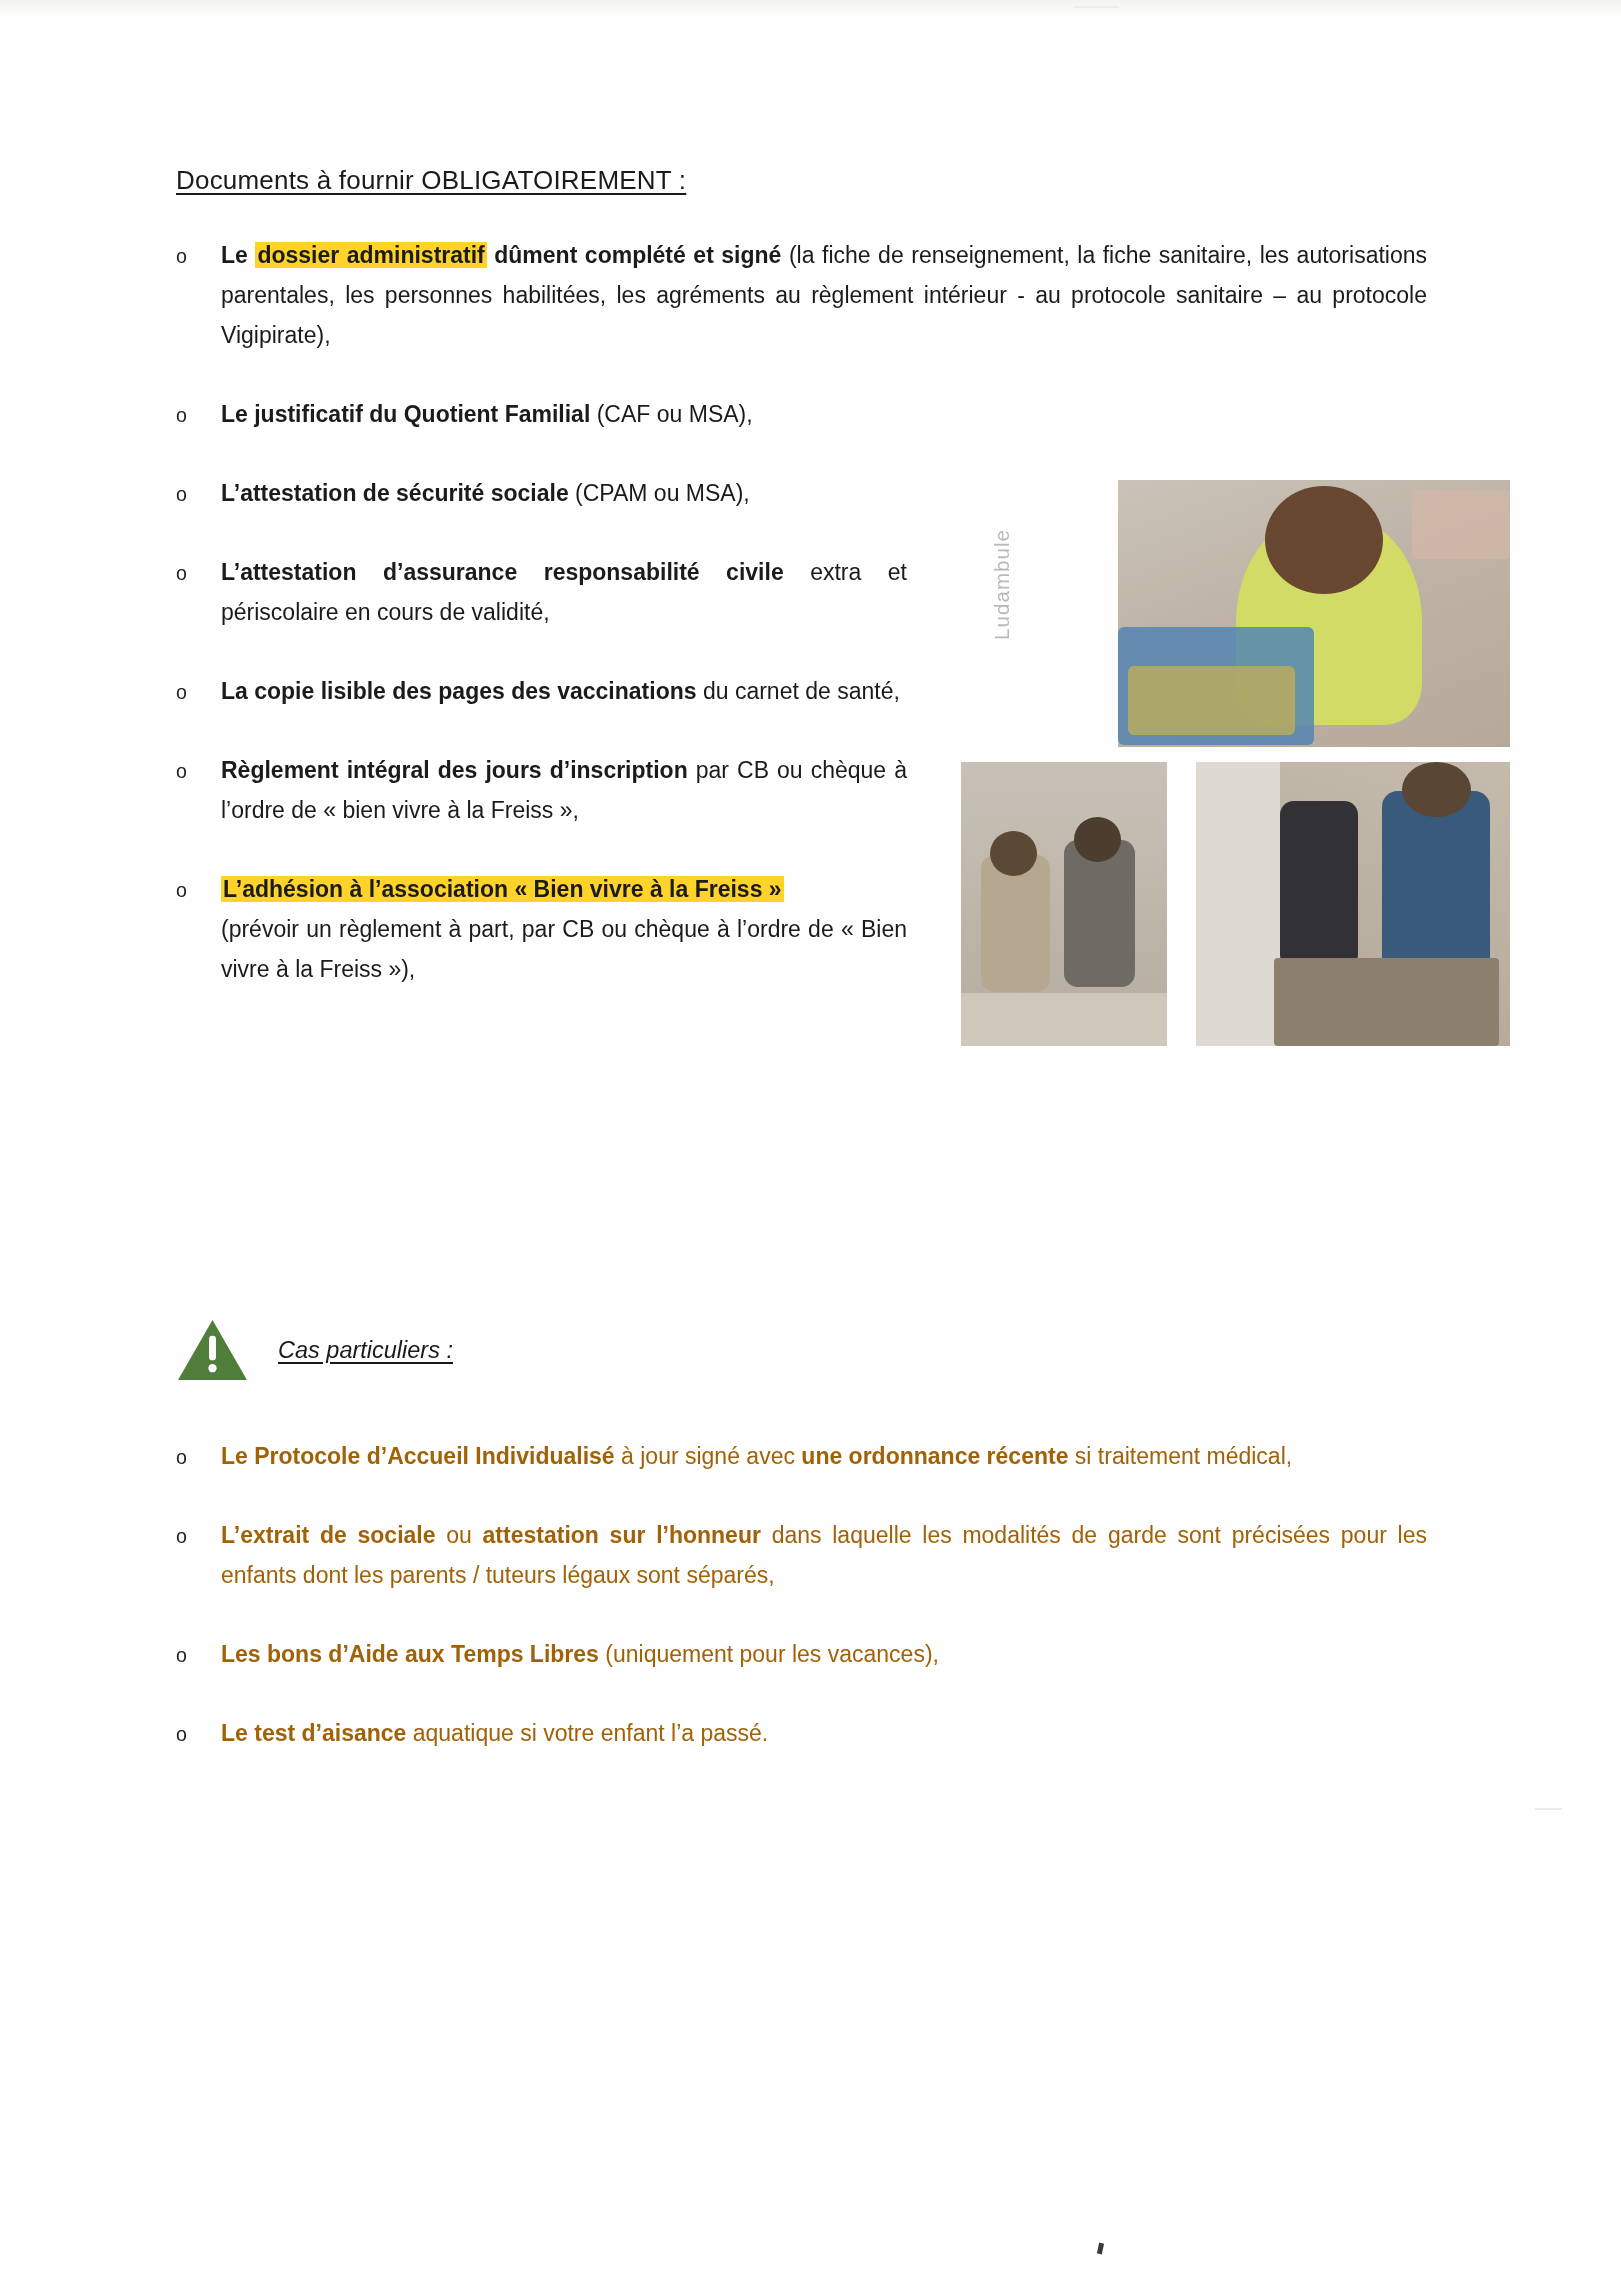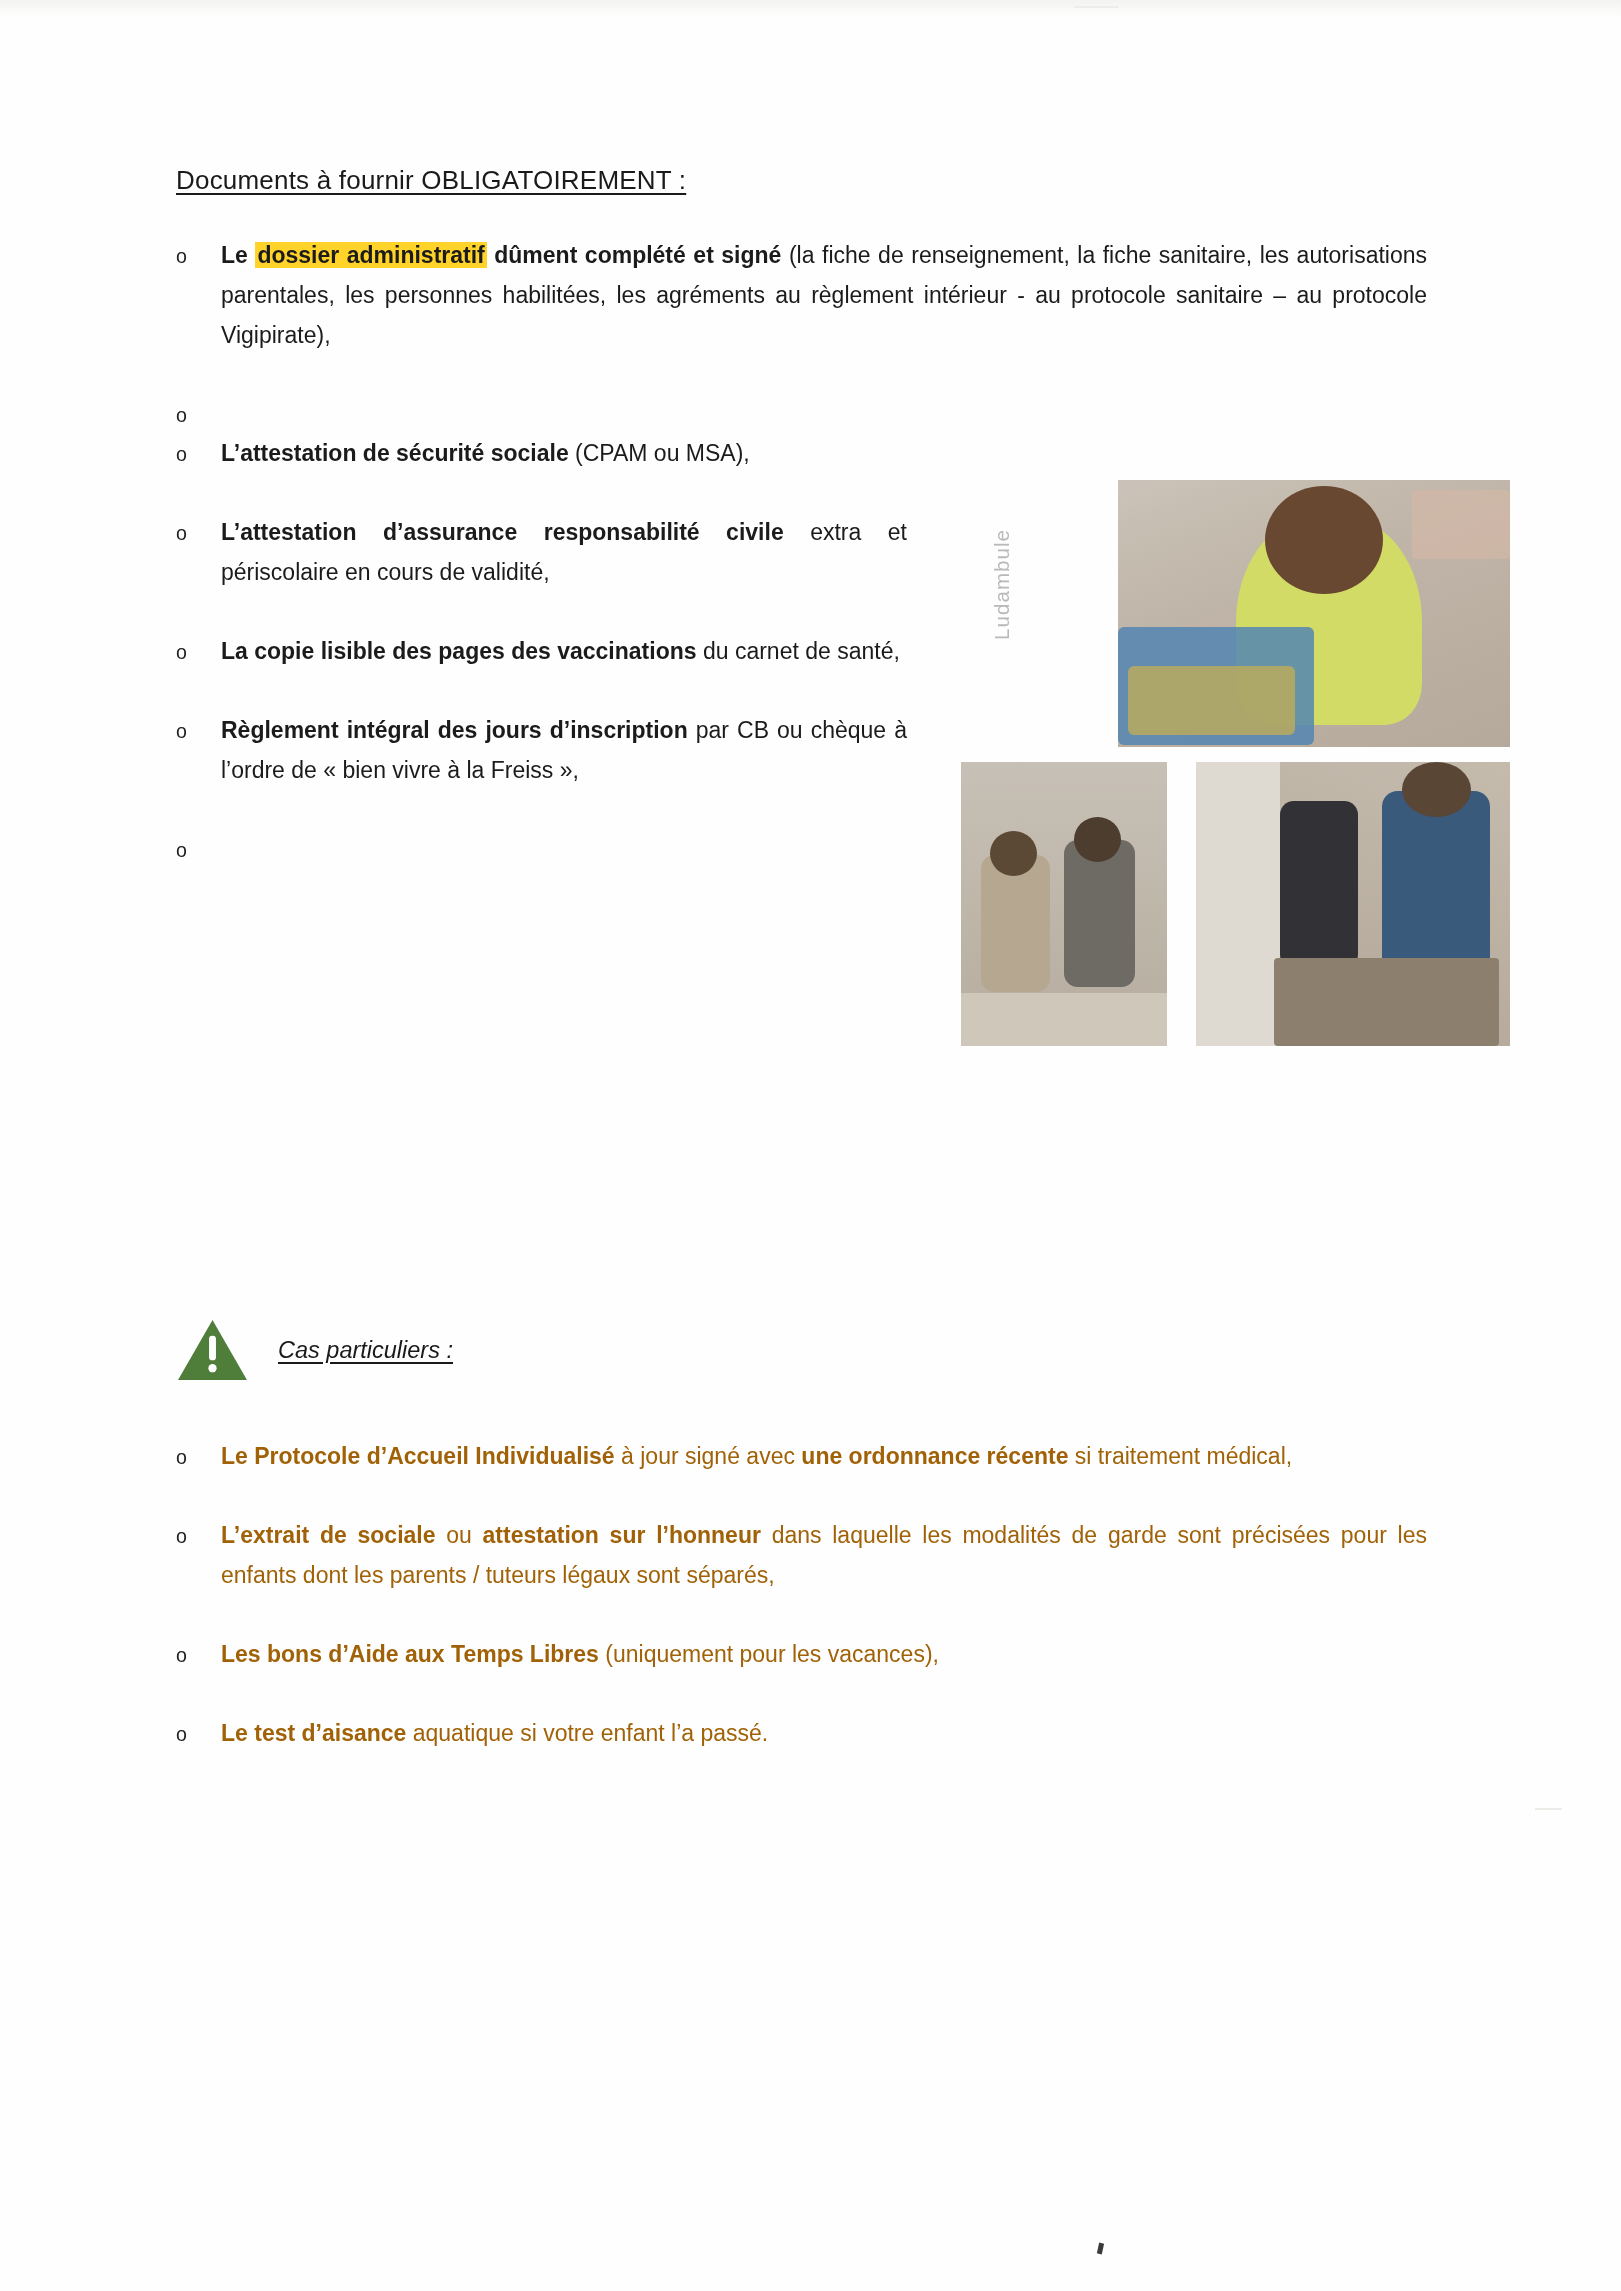--- a/index.html
+++ b/index.html
@@ -236,20 +236,23 @@
       <span class="bullet">o</span>
       <div class="li-body wide">
         <span class="b">Le </span><span class="b hl">dossier administratif</span><span class="b"> dûment complété et signé</span><span> (la fiche de renseignement, la fiche sanitaire, les autorisations parentales, les personnes habilitées, les agréments au règlement intérieur - au protocole sanitaire – au protocole Vigipirate),</span>
       </div>
     </div>
 
     <div class="spacer-md"></div>
 
     <div class="li">
       <span class="bullet">o</span>
+      <div class="li-body narrow">
+        <span class="b">Le justificatif du Quotient Familial</span><span> (CAF ou MSA),</span>
+      </div>
     </div>
 
     <div class="spacer-md"></div>
 
     <div class="li">
       <span class="bullet">o</span>
       <div class="li-body narrow">
         <span class="b">L’attestation de sécurité sociale</span><span> (CPAM ou MSA),</span>
       </div>
     </div>
@@ -278,20 +281,24 @@
       <span class="bullet">o</span>
       <div class="li-body narrow">
         <span class="b">Règlement intégral des jours d’inscription</span><span> par CB ou chèque à l’ordre de « bien vivre à la Freiss »,</span>
       </div>
     </div>
 
     <div class="spacer-md"></div>
 
     <div class="li">
       <span class="bullet">o</span>
+      <div class="li-body narrow">
+        <span class="b hl">L’adhésion à l’association « Bien vivre à la Freiss »</span><br>
+        <span> (prévoir un règlement à part, par CB ou chèque à l’ordre de « Bien vivre à la Freiss »),</span>
+      </div>
     </div>
 
   </div>
 
   <div class="warning-row">
     <div class="warn-icon">
       <svg viewBox="0 0 74 66" width="73" height="65" aria-hidden="true">
         <path d="M37 2 L72 63 L2 63 Z" fill="#4f7d3a"></path>
         <rect x="33.5" y="18" width="7" height="25" rx="3.2" fill="#ffffff"></rect>
         <circle cx="37" cy="51" r="4.2" fill="#ffffff"></circle>

